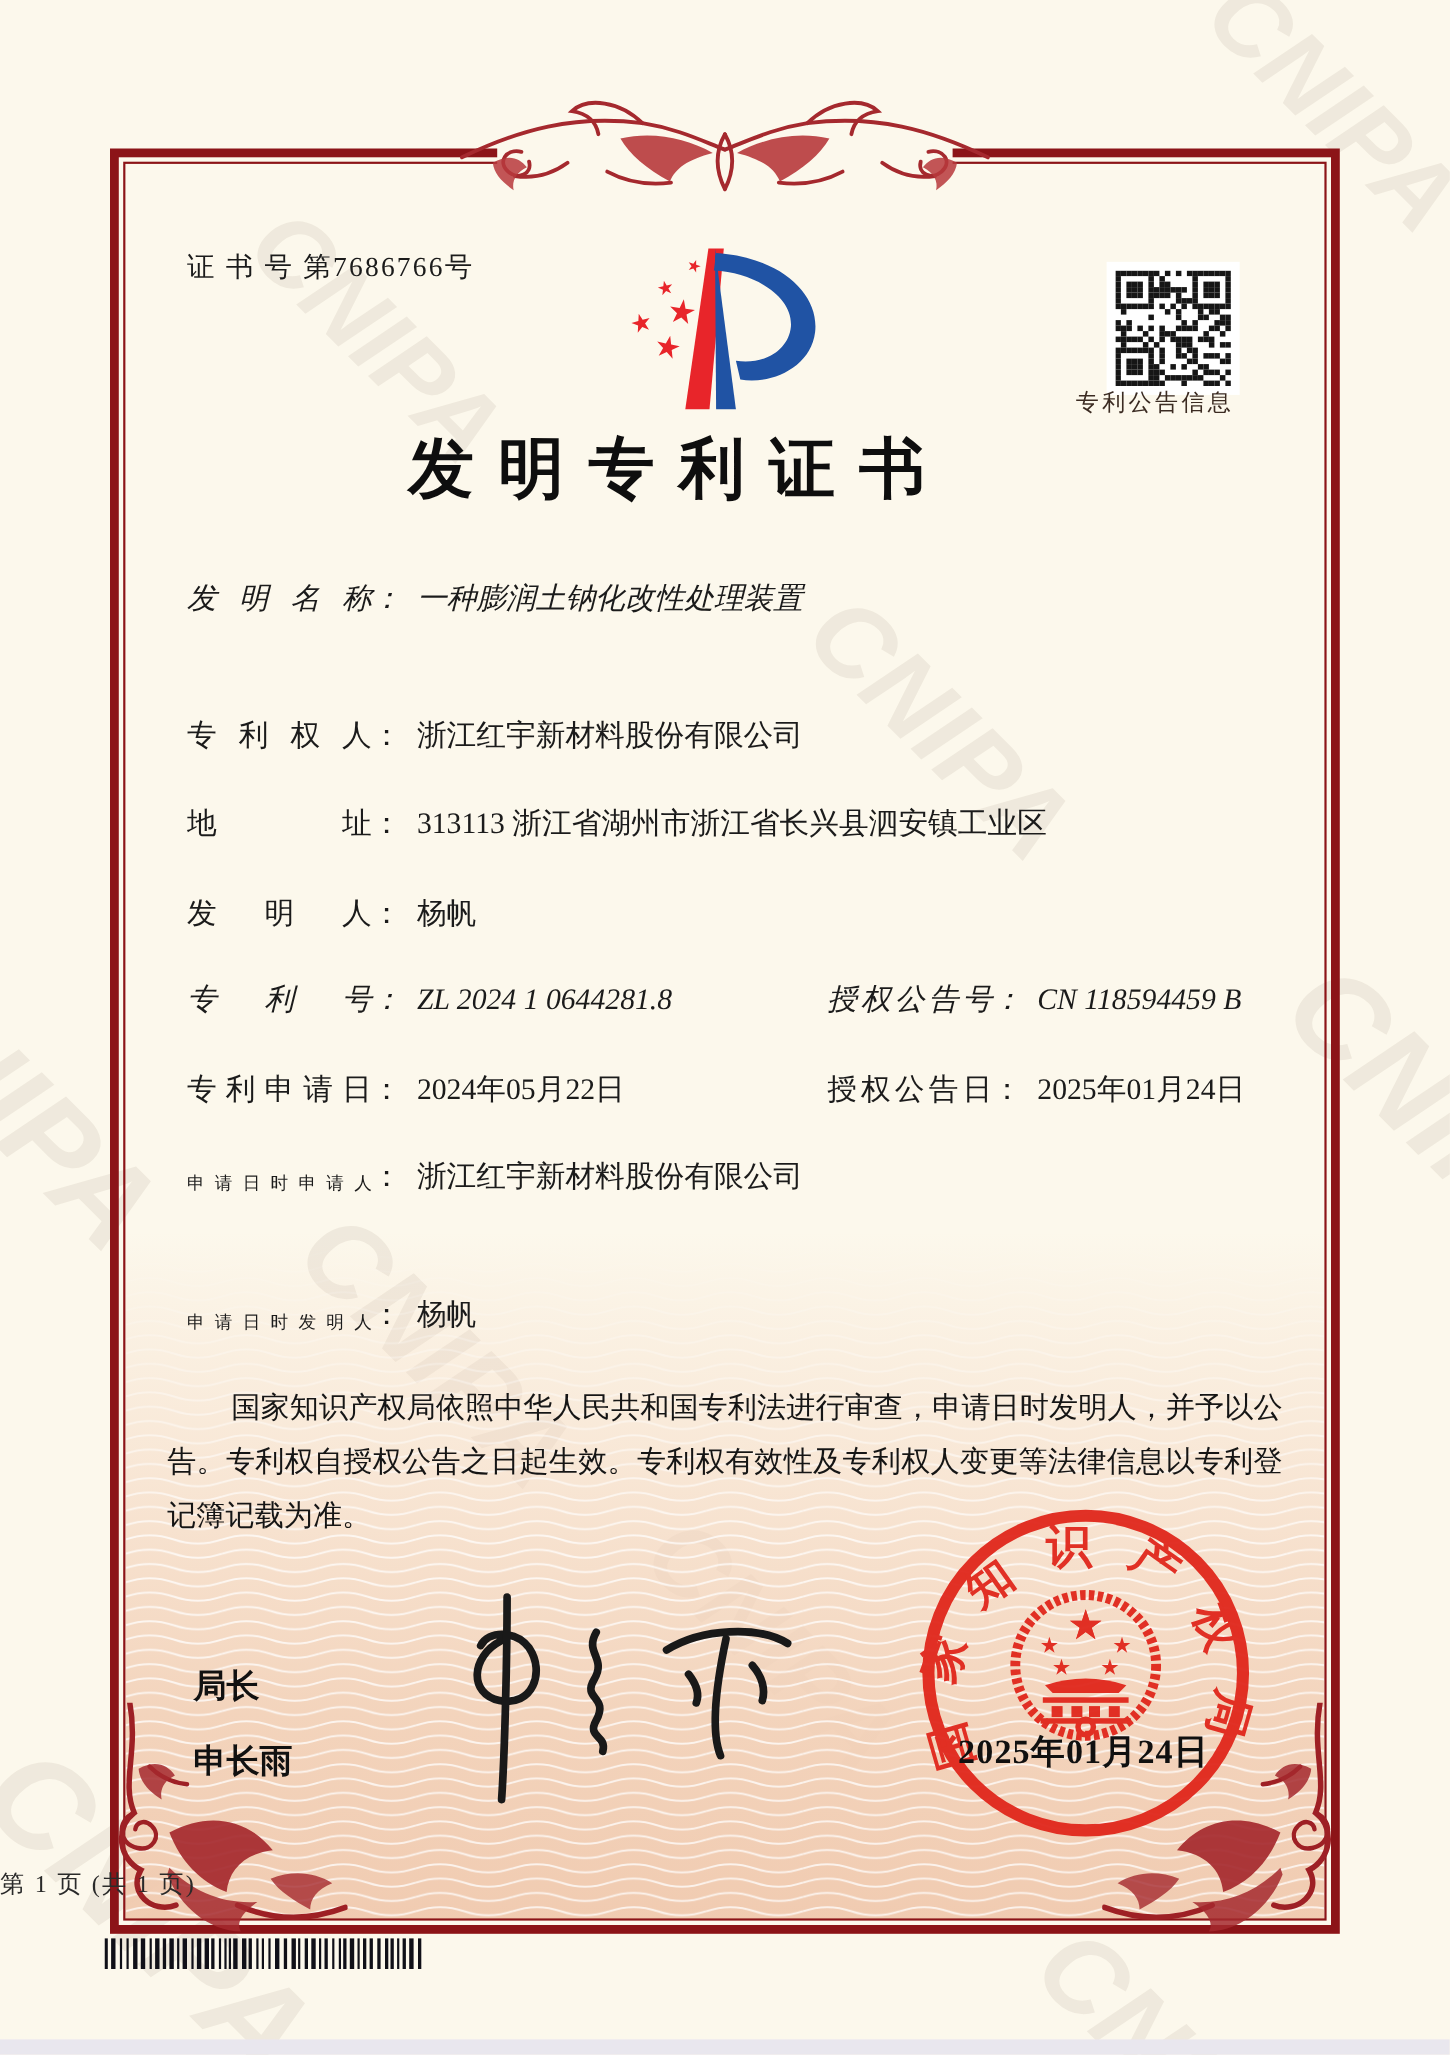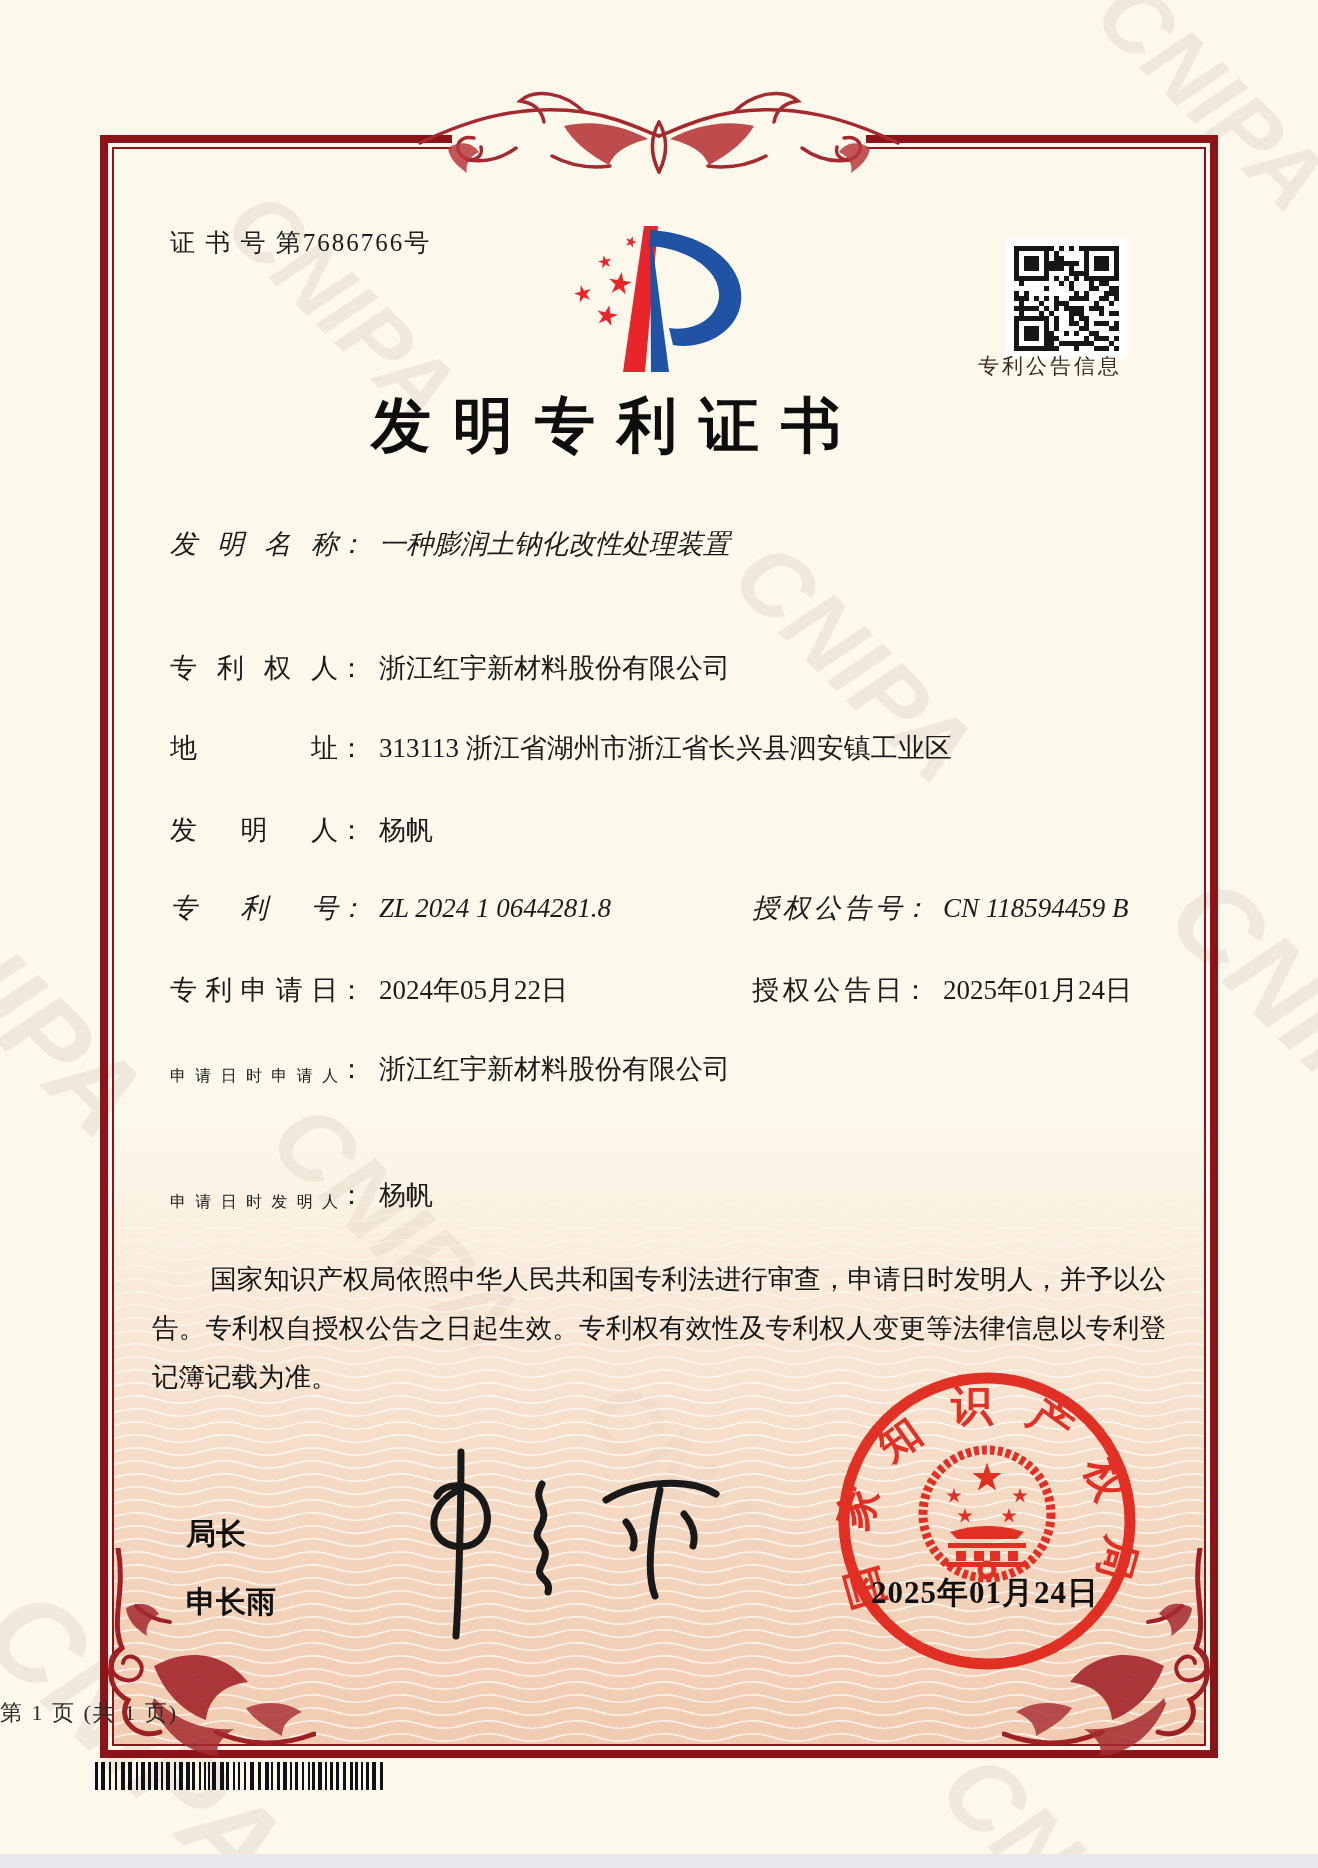--- a/index.html
+++ b/index.html
@@ -71,21 +71,21 @@
   
   .statement{
     position:absolute;left:152px;top:1255px;width:1014px;
     font-size:26.5px;line-height:1.85;text-align:justify;text-indent:2.2em;
     color:#151515;
   }
   
   .signer{
     position:absolute;left:176px;top:1500px;
     font-family:"Liberation Sans", sans-serif;font-weight:bold;font-size:30px;
-    line-height:2.25;color:#111;margin-left:10px;
+    line-height:2.25;color:#111;
   }
   .signature{position:absolute;left:360px;top:1440px;}
   .seal{position:absolute;left:828px;top:1362px;opacity:.93;}
   .seal-date{
     position:absolute;left:805px;top:1572px;width:360px;text-align:center;
     font-size:31px;font-weight:bold;color:#101010;letter-spacing:1px;
   }
   .page-no{
     position:absolute;left:0;top:1698px;width:1170px;text-align:left;
     font-size:22px;letter-spacing:2px;color:#2a2a2a;

